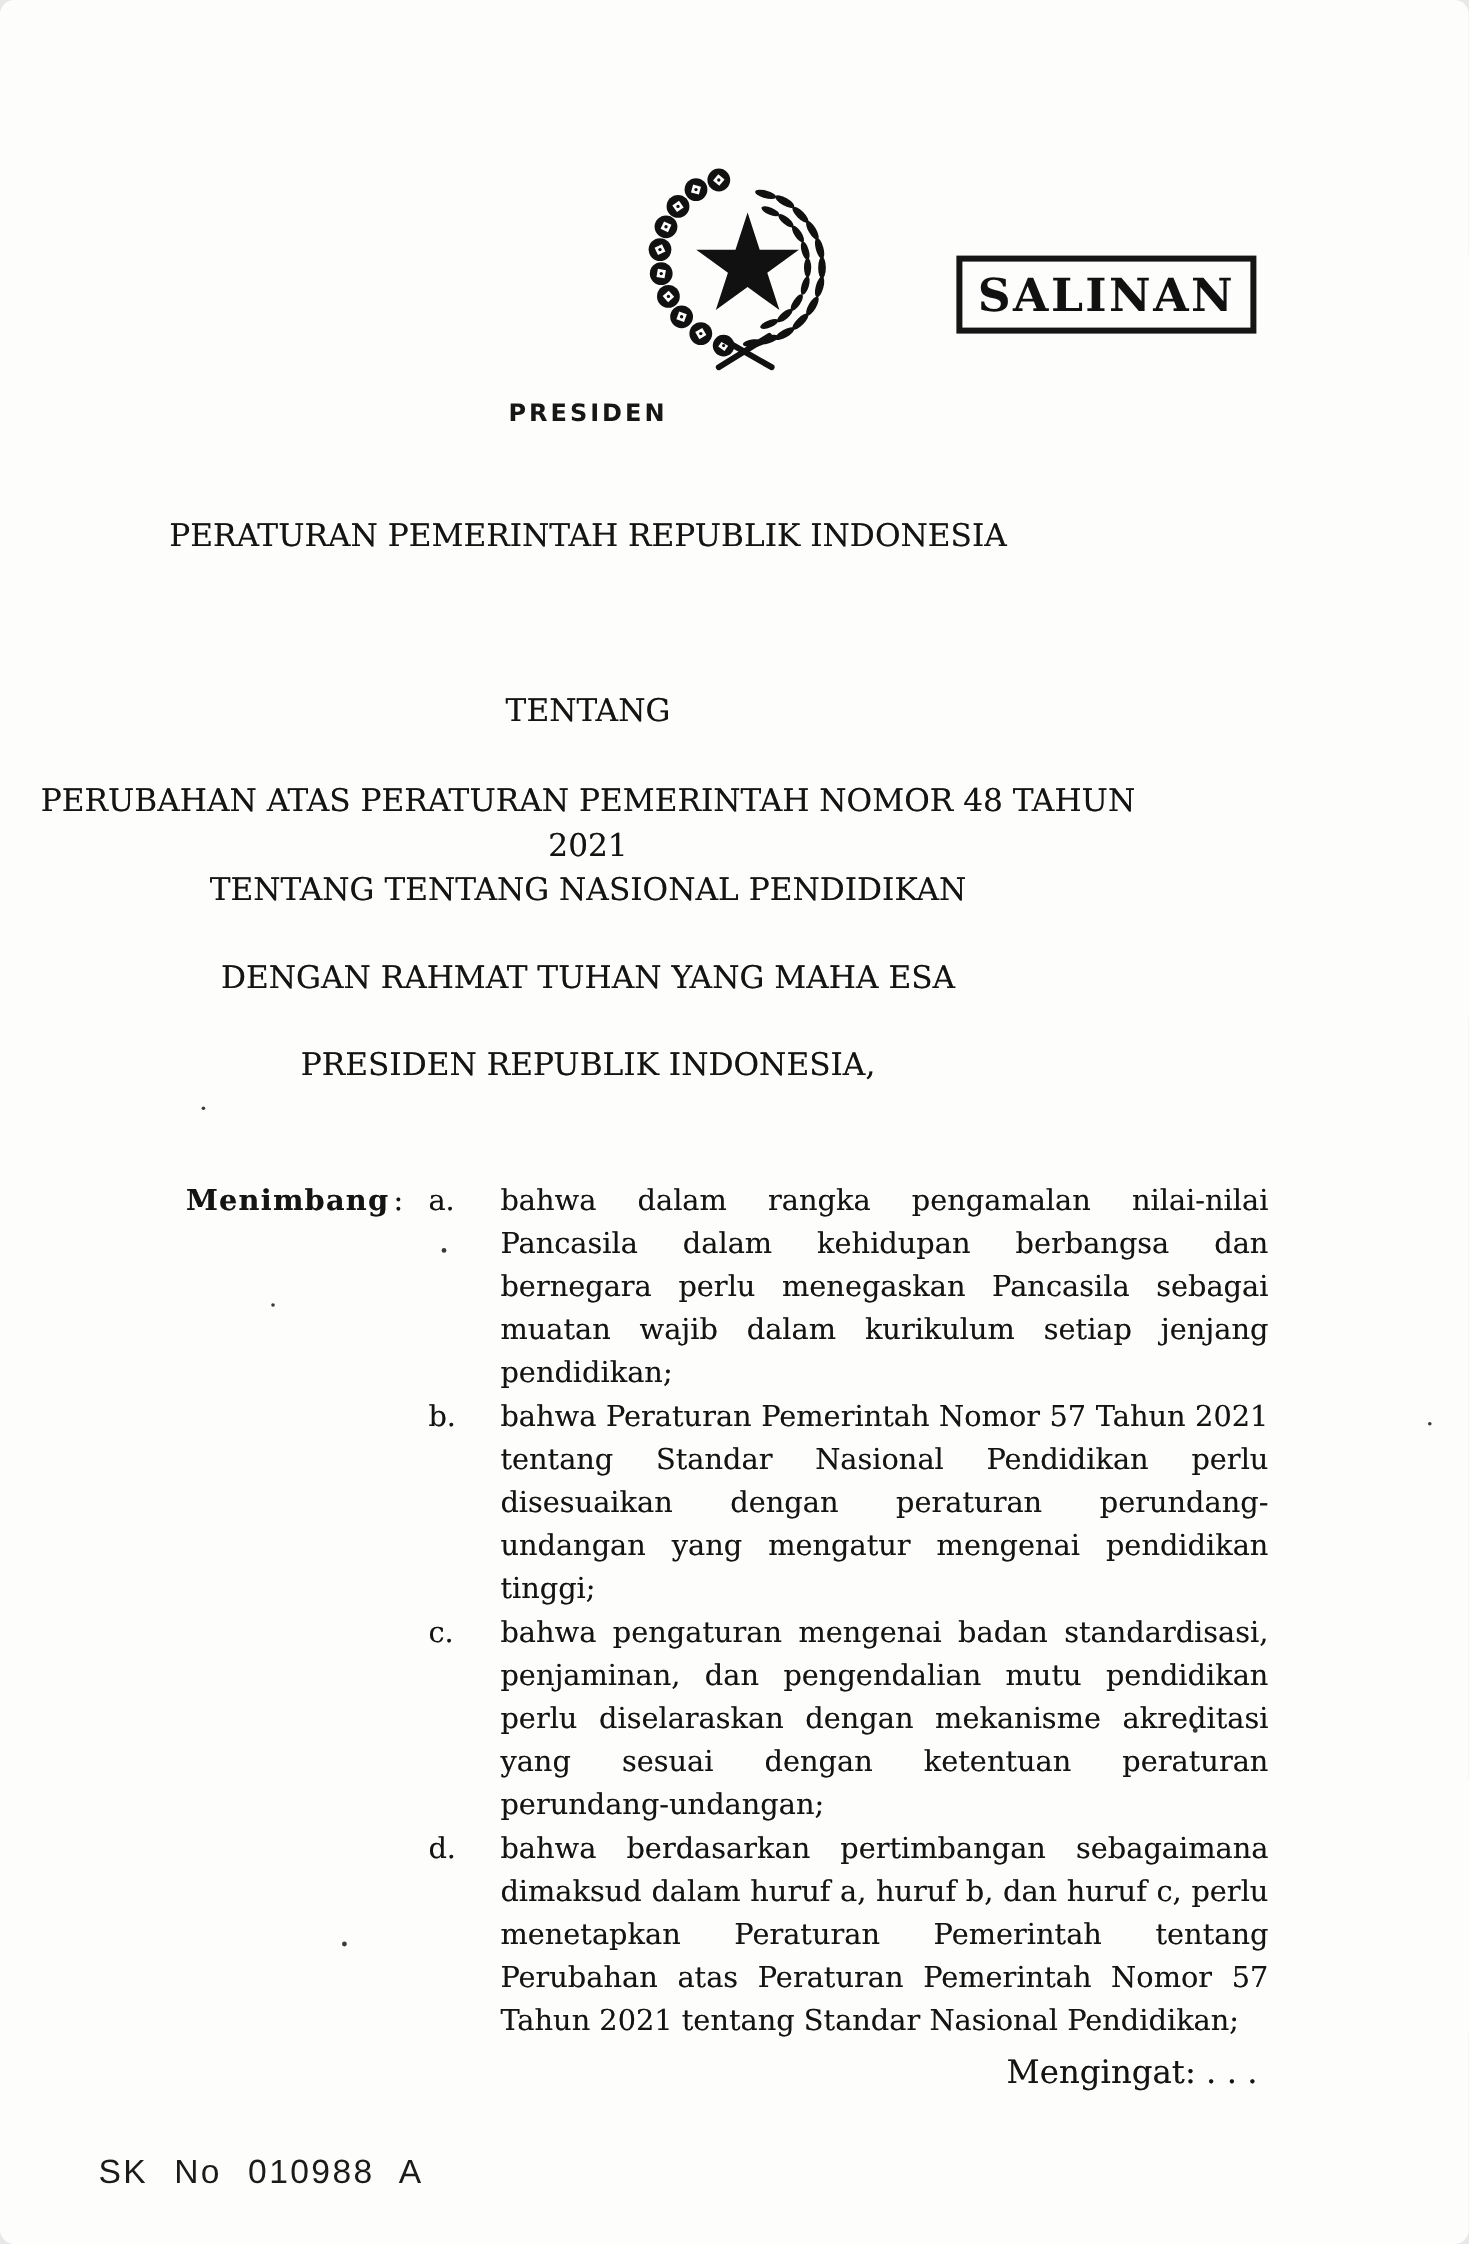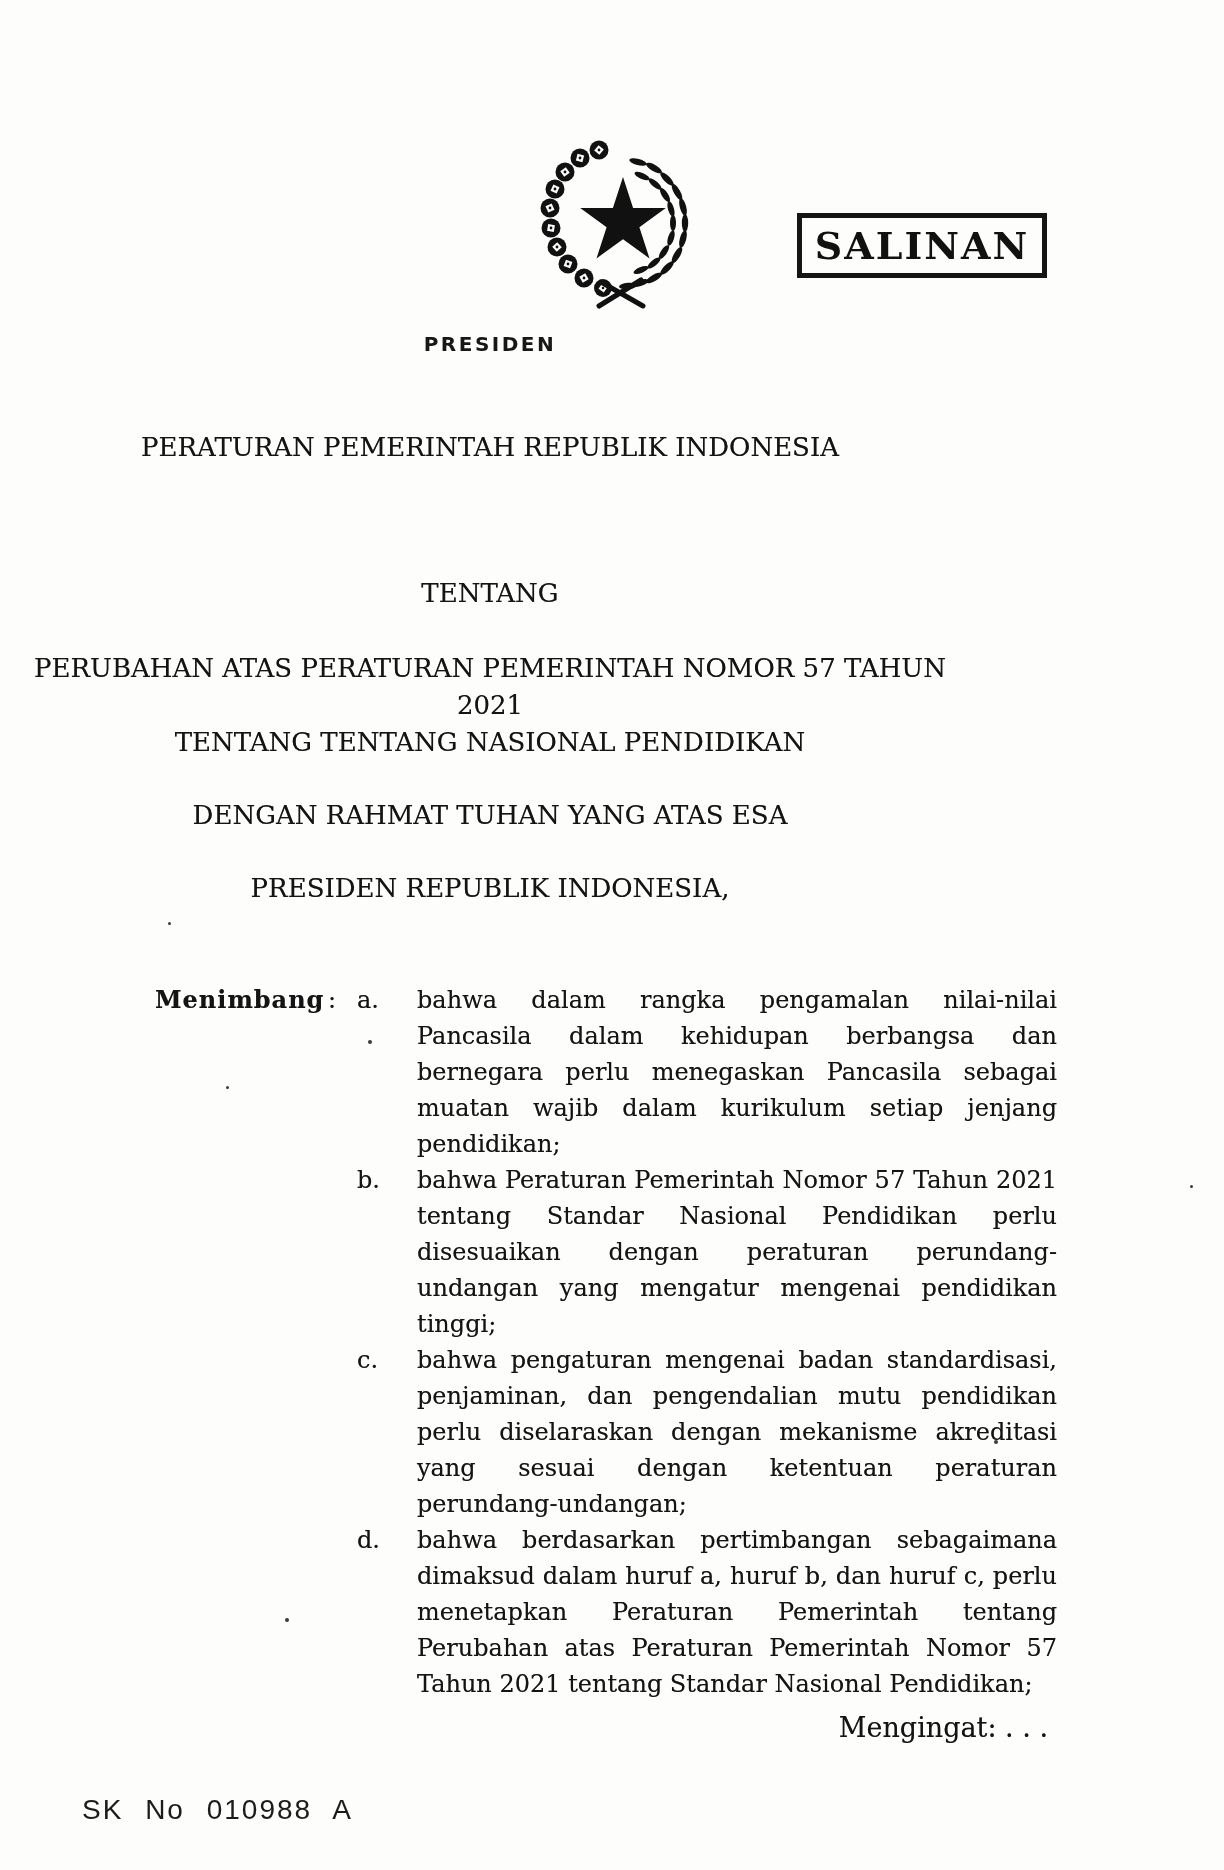--- a/index.html
+++ b/index.html
@@ -1,19 +1,20 @@
 <!DOCTYPE html>
 <html><head>
 <meta charset="utf-8">
 <style>
   html,body{margin:0;padding:0;background:#e8e8e8;}
   .page{
     position:relative;width:1224px;height:1870px;margin:0 auto;
     background:#fdfdfc;color:#141414;overflow:hidden;
     font-family:"DejaVu Serif", serif;
+    border-radius:12px;
   }
   .abs{position:absolute;}
   .ctr{left:0;width:980px;text-align:center;}
   
   .emblem{left:535px;top:126px;width:170px;height:185px;}
   
   .letterhead{
     top:331px;line-height:27px;
     font-family:"DejaVu Sans", sans-serif;font-weight:bold;font-size:20px;
     letter-spacing:2.5px;word-spacing:8px;color:#171717;
@@ -150,24 +151,24 @@
     <span>SALINAN</span>
   </div>
 
   <div class="abs ctr letterhead">
     <div>PRESIDEN</div>
   </div>
 
   <div class="abs ctr t-line t1">PERATURAN PEMERINTAH REPUBLIK INDONESIA</div>
   <div class="abs ctr t-line t3">TENTANG</div>
   <div class="abs ctr t-line t45">
-    <div>PERUBAHAN ATAS PERATURAN PEMERINTAH NOMOR 57 TAHUN 2021</div>
+    <div>PERUBAHAN ATAS PERATURAN PEMERINTAH NOMOR 48 TAHUN 2021</div>
     <div>TENTANG TENTANG NASIONAL PENDIDIKAN</div>
   </div>
-  <div class="abs ctr t-line inv">DENGAN RAHMAT TUHAN YANG ATAS ESA</div>
+  <div class="abs ctr t-line inv">DENGAN RAHMAT TUHAN YANG MAHA ESA</div>
   <div class="abs ctr t-line auth">PRESIDEN REPUBLIK INDONESIA,</div>
 
   <div class="abs menimbang">
     <div class="m-label">Menimbang</div>
     <div class="m-colon">:</div>
     <div class="m-items">
       <div class="m-item">
         <div class="m-marker">a.</div>
         <div class="m-text">bahwa dalam rangka pengamalan nilai-nilai Pancasila dalam kehidupan berbangsa dan bernegara perlu menegaskan Pancasila sebagai muatan wajib dalam kurikulum setiap jenjang pendidikan;</div>
       </div>

